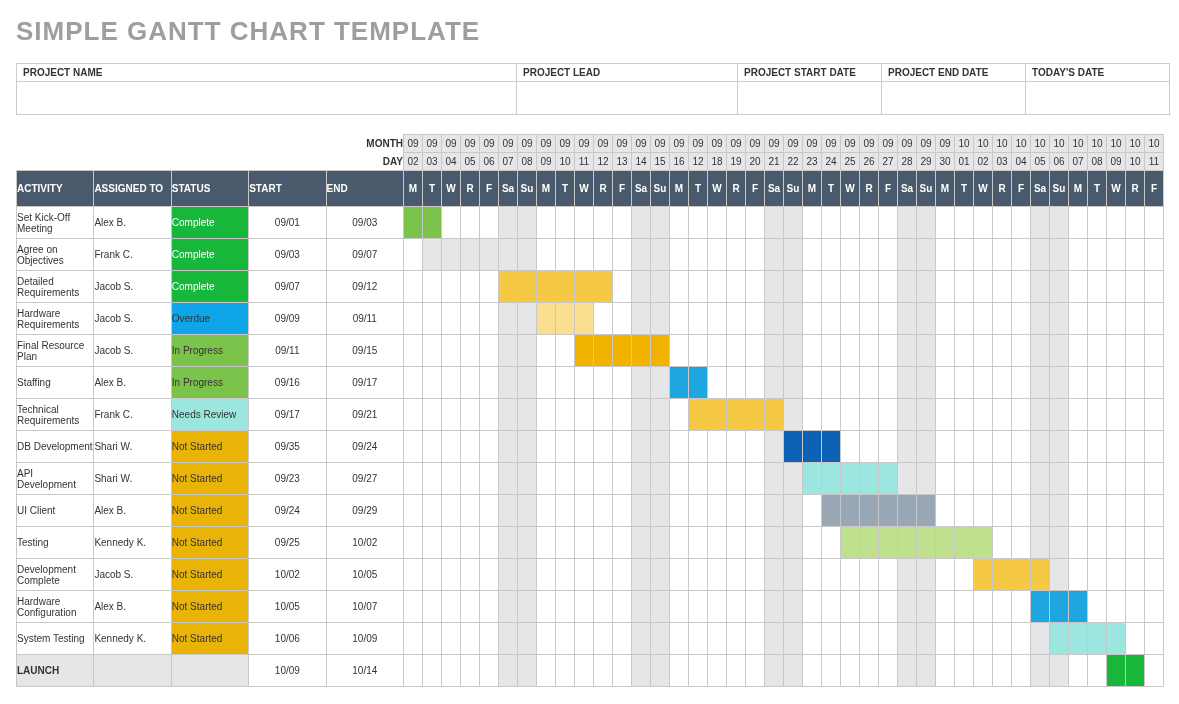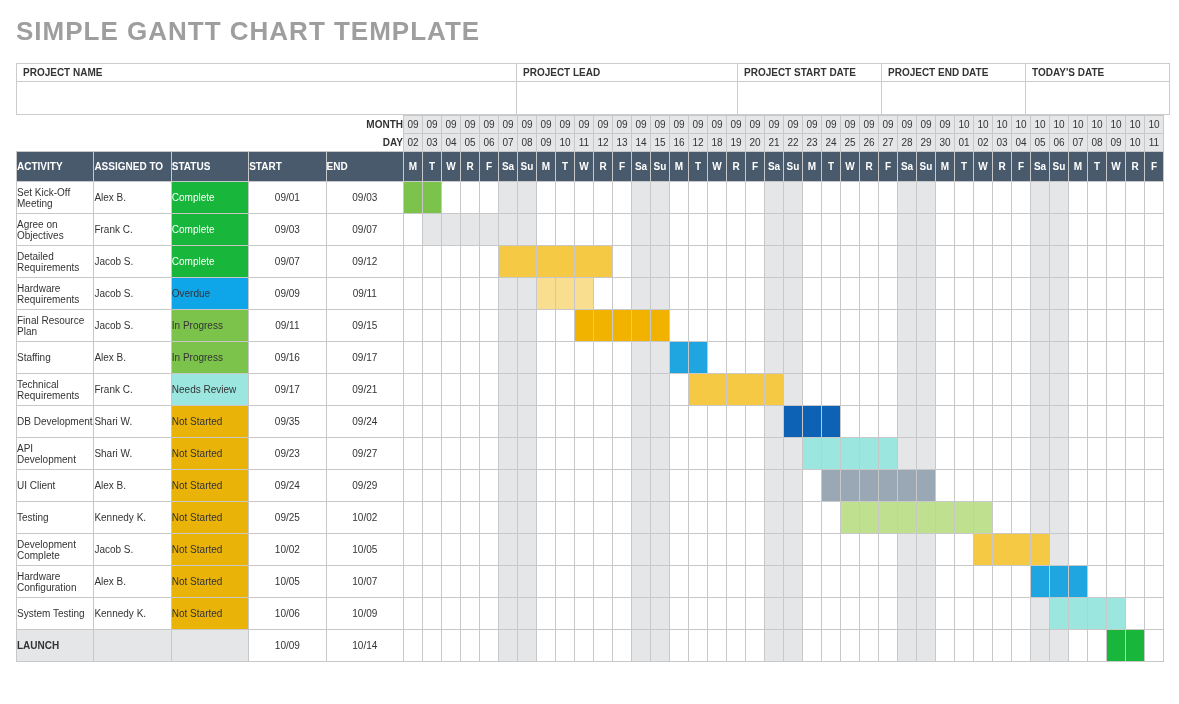--- a/index.html
+++ b/index.html
@@ -1,34 +1,34 @@
 <!DOCTYPE html>
 <html><head>
 <meta charset="utf-8">
 <style>
 html,body{margin:0;padding:0;font-family:Arial,Helvetica,sans-serif;background:#fff;color:#333}
 body{padding:16px}
 .title{font-size:26px;font-weight:700;color:#9e9e9e;letter-spacing:1px;margin-bottom:16px}
-.meta-row{display:flex;gap:0;margin-bottom:0}
+.meta-row{display:flex;gap:0;margin-bottom:19px}
 .meta-cell{display:flex;flex-direction:column;border:1px solid #ccc;border-left:none}
 .meta-cell:first-child{border-left:1px solid #ccc}
 .meta-cell .lbl{font-size:10px;font-weight:600;padding:3px 6px;border-bottom:1px solid #ccc;background:#fff}
 .meta-cell .val{height:26px;padding:3px 6px;background:#fff}
 .meta-cell.name{flex:0 0 499px}
 .meta-cell.lead{flex:0 0 220px}
 .meta-cell.date{flex:0 0 143px}
 
 table.gantt{border-collapse:collapse;table-layout:fixed;width:1148px}
 table.gantt td,table.gantt th{border:1px solid #c8c8c8;padding:0;font-size:10px;box-sizing:border-box;overflow:hidden}
 table.gantt .day-col{width:19px}
 
 .mrow-lbl{text-align:right;font-weight:700;font-size:11px;padding-right:6px;border:none!important}
 .mcell{background:#e5e6e8;text-align:center;height:18px}
 
-.hdr{background:#495a6c;color:#fff;font-weight:700;text-align:left;padding:4px 6px;height:30px;font-size:10px}
+.hdr{background:#495a6c;color:#fff;font-weight:700;text-align:left;padding:4px 6px;height:36px;font-size:10px}
 .hdr-day{background:#495a6c;color:#fff;font-weight:700;text-align:center;height:22px}
 
 th.act-col{width:124px}
 th.asg-col{width:80px}
 th.stat-col{width:64px}
 th.se-col{width:46px}
 
 .body td{height:32px}
 td.act{padding:2px 6px;font-size:11px}
 td.asg{padding:2px 6px;font-size:11px}

